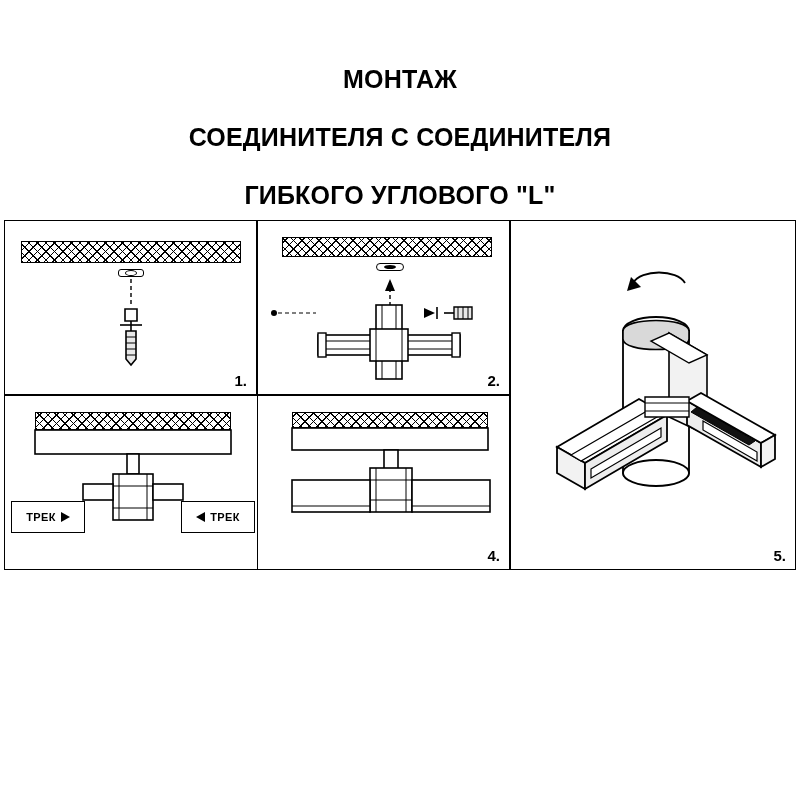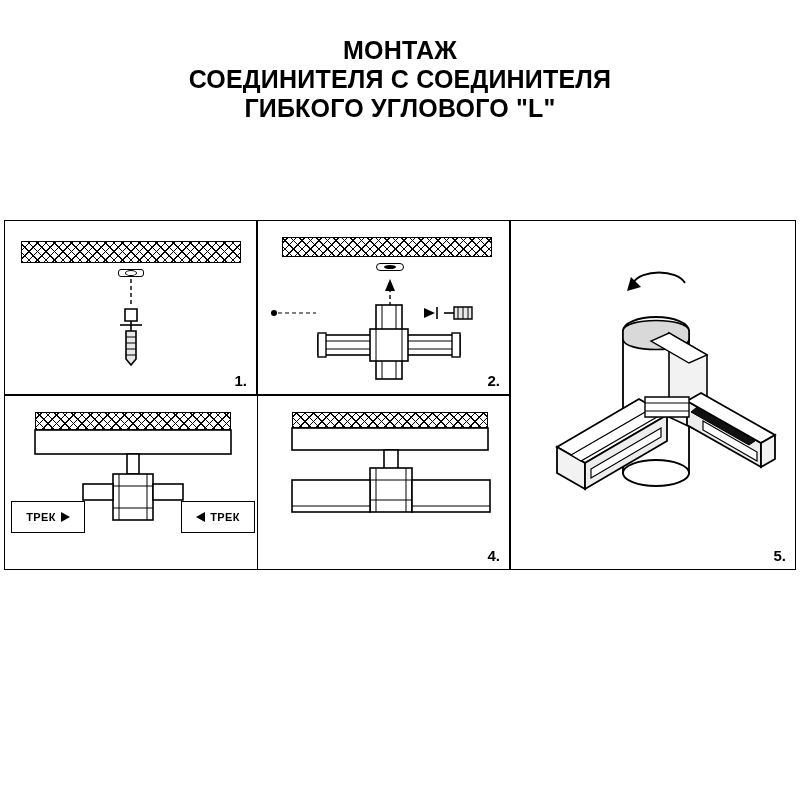--- a/index.html
+++ b/index.html
@@ -21,21 +21,21 @@
     position: absolute;
     left: 0;
     top: 36px;
     width: 800px;
     text-align: center;
     font-size: 25px;
     font-weight: bold;
     line-height: 29px;
     letter-spacing: 0.2px;
   }
-  .title div { white-space: nowrap; }
+  .title div { white-space: nowrap; margin-top: 29px; }
 
   
   .grid {
     position: absolute;
     left: 4px;
     top: 220px;
     width: 792px;
     height: 350px;
   }
   .cell {

